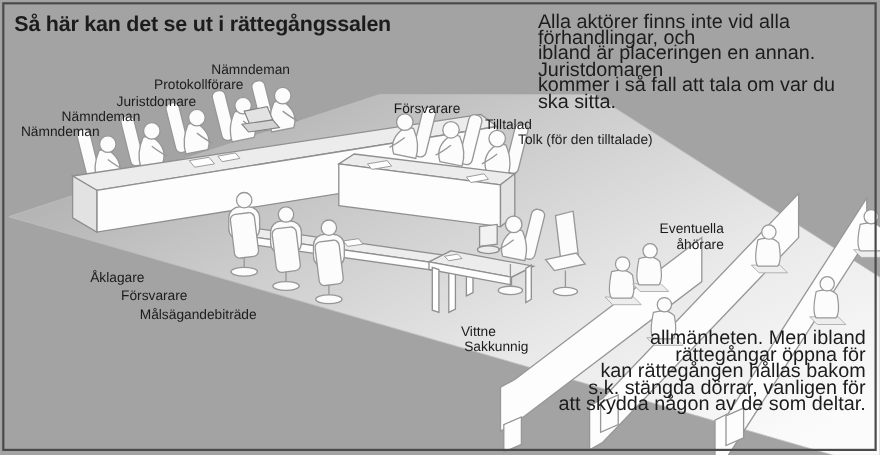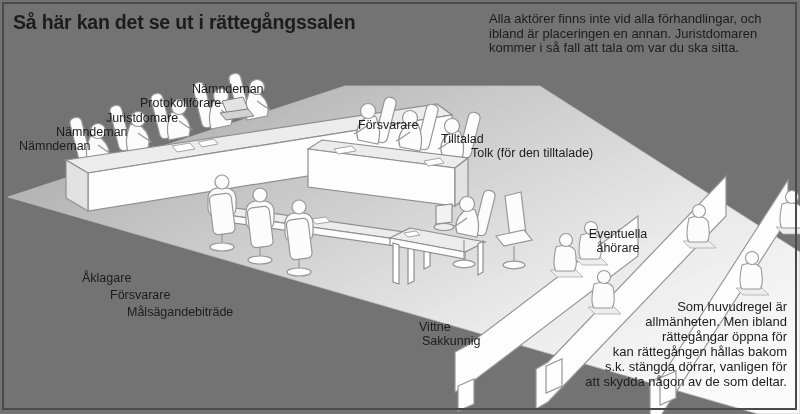--- a/index.html
+++ b/index.html
@@ -1,25 +1,25 @@
 <!DOCTYPE html>
 <html><head>
 <meta charset="utf-8">
 <style>
   html,body{margin:0;padding:0;background:#fff;}
-  #stage{position:relative;width:800px;height:414px;background:#737373;overflow:hidden;
+  #stage{position:relative;width:800px;height:414px;background:#a3a3a3;overflow:hidden;
          font-family:"Liberation Sans",sans-serif;color:#1c1c1c;}
   .frame{position:absolute;left:2px;top:2px;right:3px;bottom:4px;border:2px solid #4a4a4a;pointer-events:none;}
   #scene{position:absolute;left:0;top:0;width:800px;height:414px;}
   .title{position:absolute;left:13px;top:11px;font-size:19.5px;font-weight:bold;letter-spacing:-0.2px;white-space:nowrap;}
-  .note{position:absolute;font-size:13px;}
+  .note{position:absolute;font-size:18px;}
   .note-tr{left:489px;top:12px;width:300px;line-height:14.6px;text-align:left;}
   .note-br{right:13px;top:300px;width:300px;line-height:14.9px;text-align:right;}
-  .lbl{position:absolute;font-size:12.5px;line-height:1.12;white-space:nowrap;margin-top:26px;}
-  .lbl-center{white-space:normal;text-align:center;}
+  .lbl{position:absolute;font-size:12.5px;line-height:1.12;white-space:nowrap;}
+  .lbl-center{white-space:normal;text-align:right;}
 </style>
 </head>
 <body>
 
 <div id="stage">
 
   <svg id="scene" viewBox="0 0 800 414" aria-hidden="true">
     <defs>
       <linearGradient id="floorG" x1="0" y1="0" x2="1" y2="0.85">
         <stop offset="0" stop-color="#a2a2a2"></stop>
@@ -146,21 +146,20 @@
 
   <div class="title">Så här kan det se ut i rättegångssalen</div>
 
   <div class="note note-tr">
     <div>Alla aktörer finns inte vid alla förhandlingar, och</div>
     <div>ibland är placeringen en annan. Juristdomaren</div>
     <div>kommer i så fall att tala om var du ska sitta.</div>
   </div>
 
   <div class="note note-br">
-    <div>Som huvudregel är</div>
     <div>allmänheten. Men ibland</div>
     <div>rättegångar öppna för</div>
     <div>kan rättegången hållas bakom</div>
     <div>s.k. stängda dörrar, vanligen för</div>
     <div>att skydda någon av de som deltar.</div>
   </div>
 
   <div class="lbl" style="left:192px;top:56px">Nämndeman</div>
   <div class="lbl" style="left:140px;top:70px">Protokollförare</div>
   <div class="lbl" style="left:106px;top:85px">Juristdomare</div>

